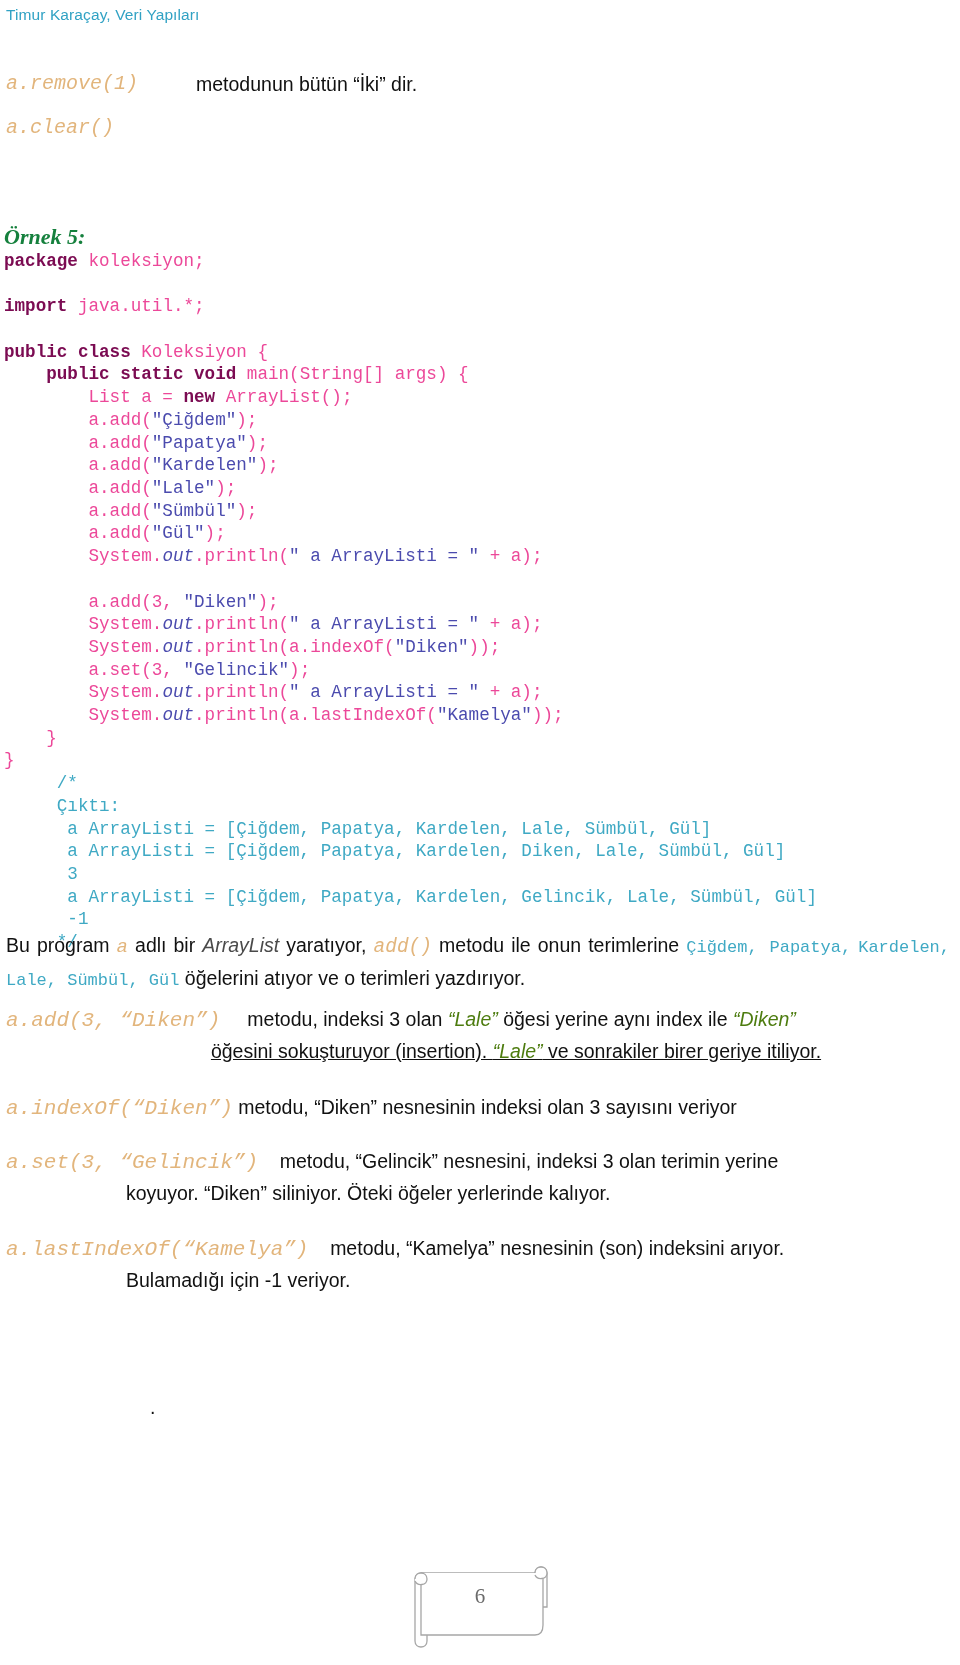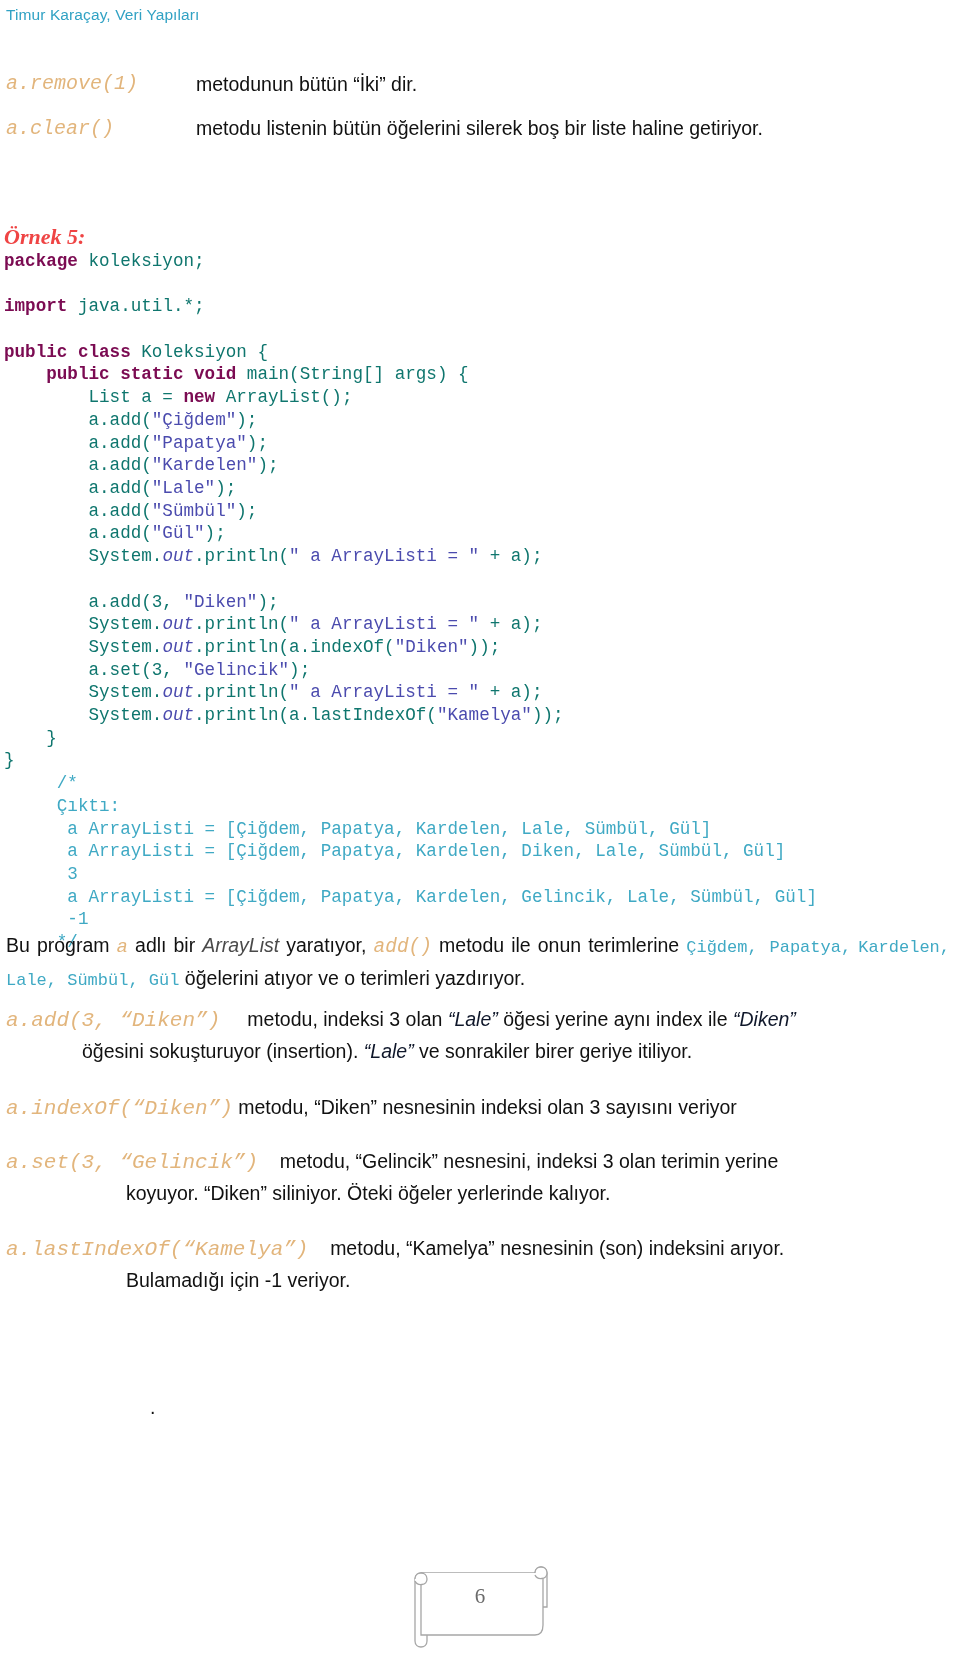--- a/index.html
+++ b/index.html
@@ -65,37 +65,37 @@
 
   
   .ornek {
     position: absolute;
     left: 4px;
     top: 224px;
     font-family: "Liberation Serif", serif;
     font-weight: bold;
     font-style: italic;
     font-size: 22px;
-    color: #ef4444;
+    color: #15803d;
   }
 
   
   .code {
     position: absolute;
     left: 4px;
     top: 250px;
     font-family: "Liberation Mono", "DejaVu Sans Mono", monospace;
     font-size: 17.6px;
     line-height: 22.7px;
     white-space: pre;
     color: #2a2a2a;
   }
   .code .kw   { color: #7B0B52; font-weight: bold; }
   .code .str  { color: #4B4BAE; }
-  .code .id   { color: #0f766e; }
+  .code .id   { color: #ec4899; }
   .code .fld  { color: #4B4BAE; font-style: italic; }
   .code .cmt  { color: #3FA9C4; }
   .code .blank { display: block; height: 22.7px; }
 
   
   .para {
     position: absolute;
     left: 6px;
     right: 10px;
     font-size: 19.5px;
@@ -120,29 +120,29 @@
     font-size: 19.5px;
     color: #E2B57C;
   }
   .gold-a {
     font-family: "Liberation Mono", "DejaVu Sans Mono", monospace;
     font-style: italic;
     color: #E2B57C;
     font-size: 19px;
   }
   .it-gray { font-style: italic; color: #4a4a4a; }
-  .cyan-it { font-style: italic; color: #0f172a; }
+  .cyan-it { font-style: italic; color: #4d7c0f; }
   .sig-lead {
     font-family: "Liberation Mono", "DejaVu Sans Mono", monospace;
     font-style: italic;
     font-size: 21px;
     color: #E2B57C;
     white-space: pre;
   }
-  .indent-line { display: block; padding-left: 76px; text-align: left; }
+  .indent-line { display: block; padding-left: 76px; text-align: center; text-decoration: underline; }
   .indent-line2 { display: block; padding-left: 120px; text-align: left; }
 
   
   .footer-banner {
     position: absolute;
     left: 0;
     right: 0;
     bottom: 10px;
     height: 110px;
   }
@@ -171,21 +171,20 @@
 
   <div class="running-header">Timur Karaçay, Veri Yapıları</div>
 
   <div class="def-block">
     <div class="def-row">
       <div class="def-sig">a.remove(1)</div>
       <div class="def-text">metodunun bütün “İki” dir.</div>
     </div>
     <div class="def-row">
       <div class="def-sig">a.clear()</div>
-      <div class="def-text">metodu listenin bütün öğelerini silerek boş bir liste haline getiriyor.</div>
     </div>
   </div>
 
   <div class="ornek">Örnek 5:</div>
 
   <div class="code"><span class="kw">package</span><span class="id"> koleksiyon;</span>
 <span class="blank"> </span><span class="kw">import</span><span class="id"> java.util.*;</span>
 <span class="blank"> </span><span class="kw">public class</span><span class="id"> Koleksiyon {</span>
 <span class="id">    </span><span class="kw">public static void</span><span class="id"> main(String[] args) {</span>
 <span class="id">        List a = </span><span class="kw">new</span><span class="id"> ArrayList();</span>

